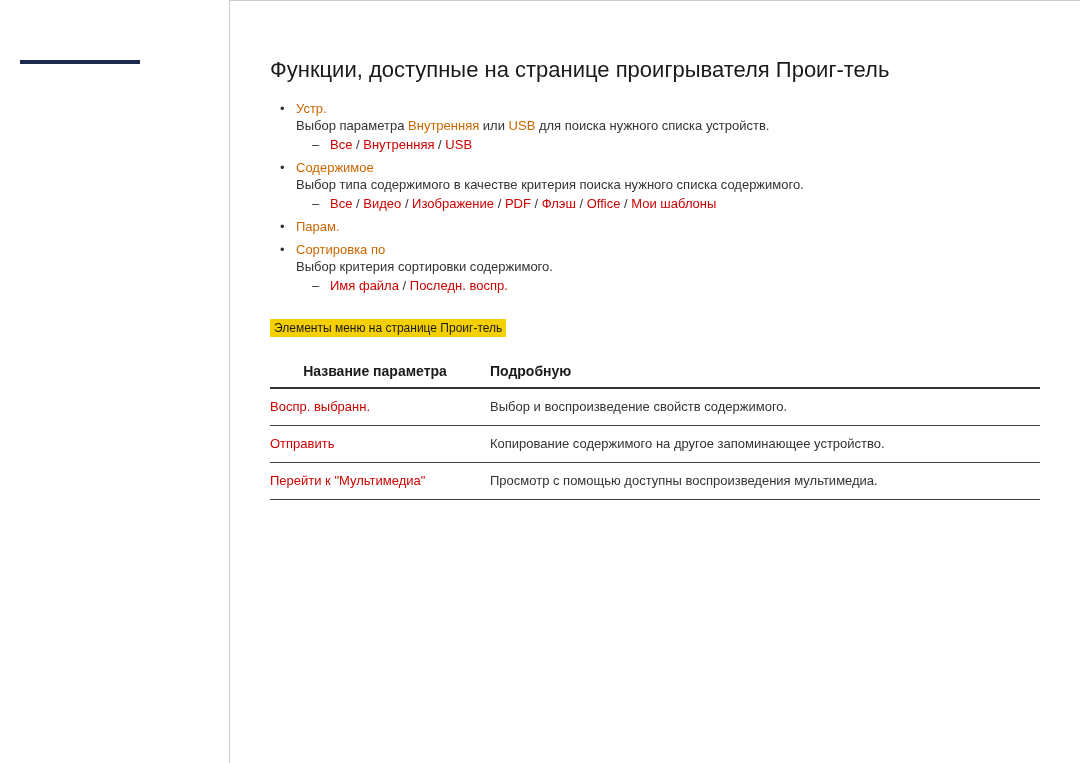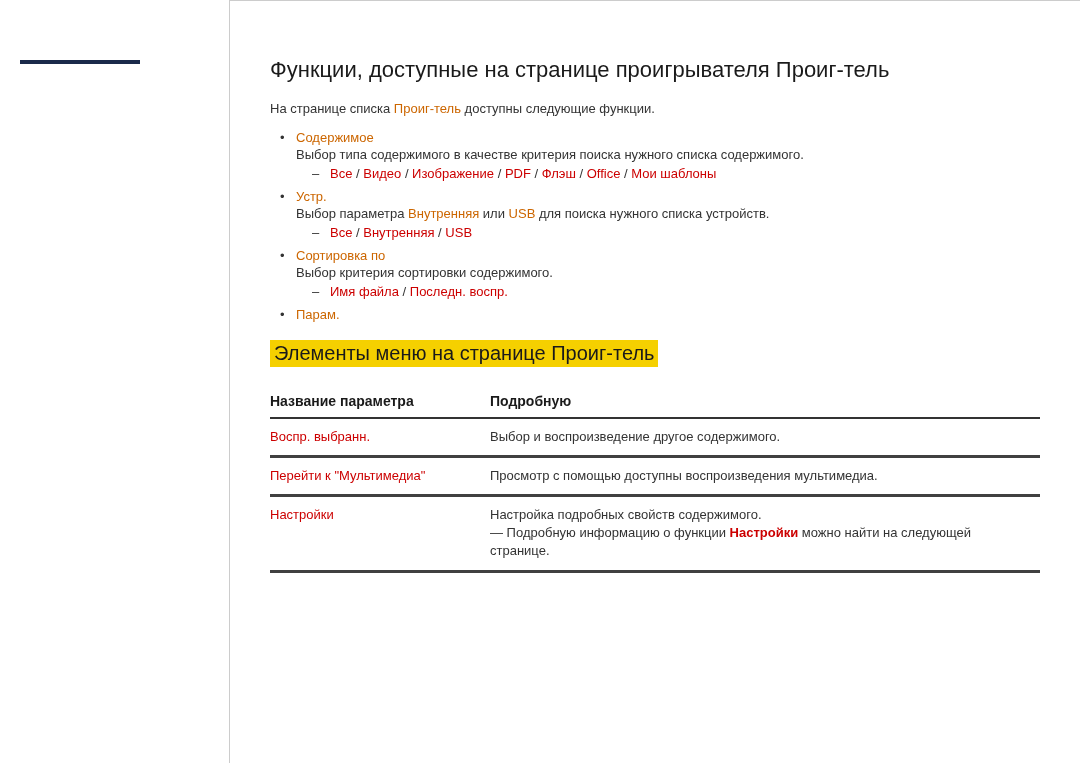--- a/index.html
+++ b/index.html
@@ -118,24 +118,24 @@
       content: "–";
       position: absolute;
       left: 0;
       color: #333;
     }
 
     .section-heading-highlight {
       display: inline-block;
       background: #f5d000;
       color: #1a1a1a;
-      font-size: 20px;
+      font-size: 12px;
       font-weight: normal;
       padding: 2px 4px;
-      margin-top: 8px;
+      margin-top: 16px;
       margin-bottom: 20px;
     }
 
     .params-table {
       width: 100%;
       border-collapse: collapse;
       font-size: 13px;
     }
 
     .params-table thead tr {
@@ -145,24 +145,25 @@
     .params-table th {
       text-align: left;
       font-weight: bold;
       padding: 6px 10px 8px 0;
       color: #1a1a1a;
       font-size: 14px;
     }
 
     .params-table th:first-child {
       width: 220px;
+      text-align: center;
     }
 
     .params-table tbody tr {
-      border-bottom: 3px solid #404040;
+      border-bottom: 1px solid #404040;
     }
 
     .params-table td {
       padding: 9px 10px 9px 0;
       vertical-align: top;
       color: #333;
       line-height: 1.4;
     }
 
     .params-table td:first-child {
@@ -184,29 +185,38 @@
 
 <div class="page-container">
   <div class="left-sidebar">
     <div class="sidebar-accent-bar"></div>
   </div>
 
   <div class="main-content">
 
     <h1>Функции, доступные на странице проигрывателя Проиг-тель</h1>
 
-    <p class="intro-text">
-      <span>На странице списка</span>
-      <span> </span>
-      <a class="link-orange" href="#">Проиг-тель</a>
-      <span> </span>
-      <span>доступны следующие функции.</span>
-    </p>
 
     <ul class="bullet-list">
+
+      <li>
+        <span class="bullet-item-title">Устр.</span>
+        <div class="sub-text">
+          Выбор параметра <a class="link-orange" href="#">Внутренняя</a> или <a class="link-orange" href="#">USB</a> для поиска нужного списка устройств.
+        </div>
+        <ul class="dash-list">
+          <li>
+            <a class="link-red" href="#">Все</a>
+            <span> / </span>
+            <a class="link-red" href="#">Внутренняя</a>
+            <span> / </span>
+            <a class="link-red" href="#">USB</a>
+          </li>
+        </ul>
+      </li>
 
       <li>
         <span class="bullet-item-title">Содержимое</span>
         <div class="sub-text">
           Выбор типа содержимого в качестве критерия поиска нужного списка содержимого.
         </div>
         <ul class="dash-list">
           <li>
             <a class="link-red" href="#">Все</a>
             <span> / </span>
@@ -219,81 +229,58 @@
             <a class="link-red" href="#">Флэш</a>
             <span> / </span>
             <a class="link-red" href="#">Office</a>
             <span> / </span>
             <a class="link-red" href="#">Мои шаблоны</a>
           </li>
         </ul>
       </li>
 
       <li>
-        <span class="bullet-item-title">Устр.</span>
-        <div class="sub-text">
-          Выбор параметра <a class="link-orange" href="#">Внутренняя</a> или <a class="link-orange" href="#">USB</a> для поиска нужного списка устройств.
-        </div>
-        <ul class="dash-list">
-          <li>
-            <a class="link-red" href="#">Все</a>
-            <span> / </span>
-            <a class="link-red" href="#">Внутренняя</a>
-            <span> / </span>
-            <a class="link-red" href="#">USB</a>
-          </li>
-        </ul>
+        <span class="bullet-item-title">Парам.</span>
       </li>
 
       <li>
         <span class="bullet-item-title">Сортировка по</span>
         <div class="sub-text">
           Выбор критерия сортировки содержимого.
         </div>
         <ul class="dash-list">
           <li>
             <a class="link-red" href="#">Имя файла</a>
             <span> / </span>
             <a class="link-red" href="#">Последн. воспр.</a>
           </li>
         </ul>
       </li>
 
-      <li>
-        <span class="bullet-item-title">Парам.</span>
-      </li>
-
     </ul>
 
     <div class="section-heading-highlight">Элементы меню на странице Проиг-тель</div>
 
     <table class="params-table">
       <thead>
         <tr>
           <th>Название параметра</th>
           <th>Подробную</th>
         </tr>
       </thead>
       <tbody>
         <tr class="table-row">
           <td><a class="link-red" href="#">Воспр. выбранн.</a></td>
-          <td>Выбор и воспроизведение другое содержимого.</td>
+          <td>Выбор и воспроизведение свойств содержимого.</td>
+        </tr>
+        <tr class="table-row">
+          <td><a class="link-red" href="#">Отправить</a></td>
+          <td>Копирование содержимого на другое запоминающее устройство.</td>
         </tr>
         <tr class="table-row">
           <td><a class="link-red" href="#">Перейти к "Мультимедиа"</a></td>
           <td>Просмотр с помощью доступны воспроизведения мультимедиа.</td>
         </tr>
-        <tr class="table-row">
-          <td><a class="link-red" href="#">Настройки</a></td>
-          <td>
-            <div>Настройка подробных свойств содержимого.</div>
-            <div>
-              <span class="note-dash">— Подробную информацию о функции </span>
-              <strong class="bold-link">Настройки</strong>
-              <span> можно найти на следующей странице.</span>
-            </div>
-          </td>
-        </tr>
       </tbody>
     </table>
 
   </div>
 </div>
 
 </body></html>

